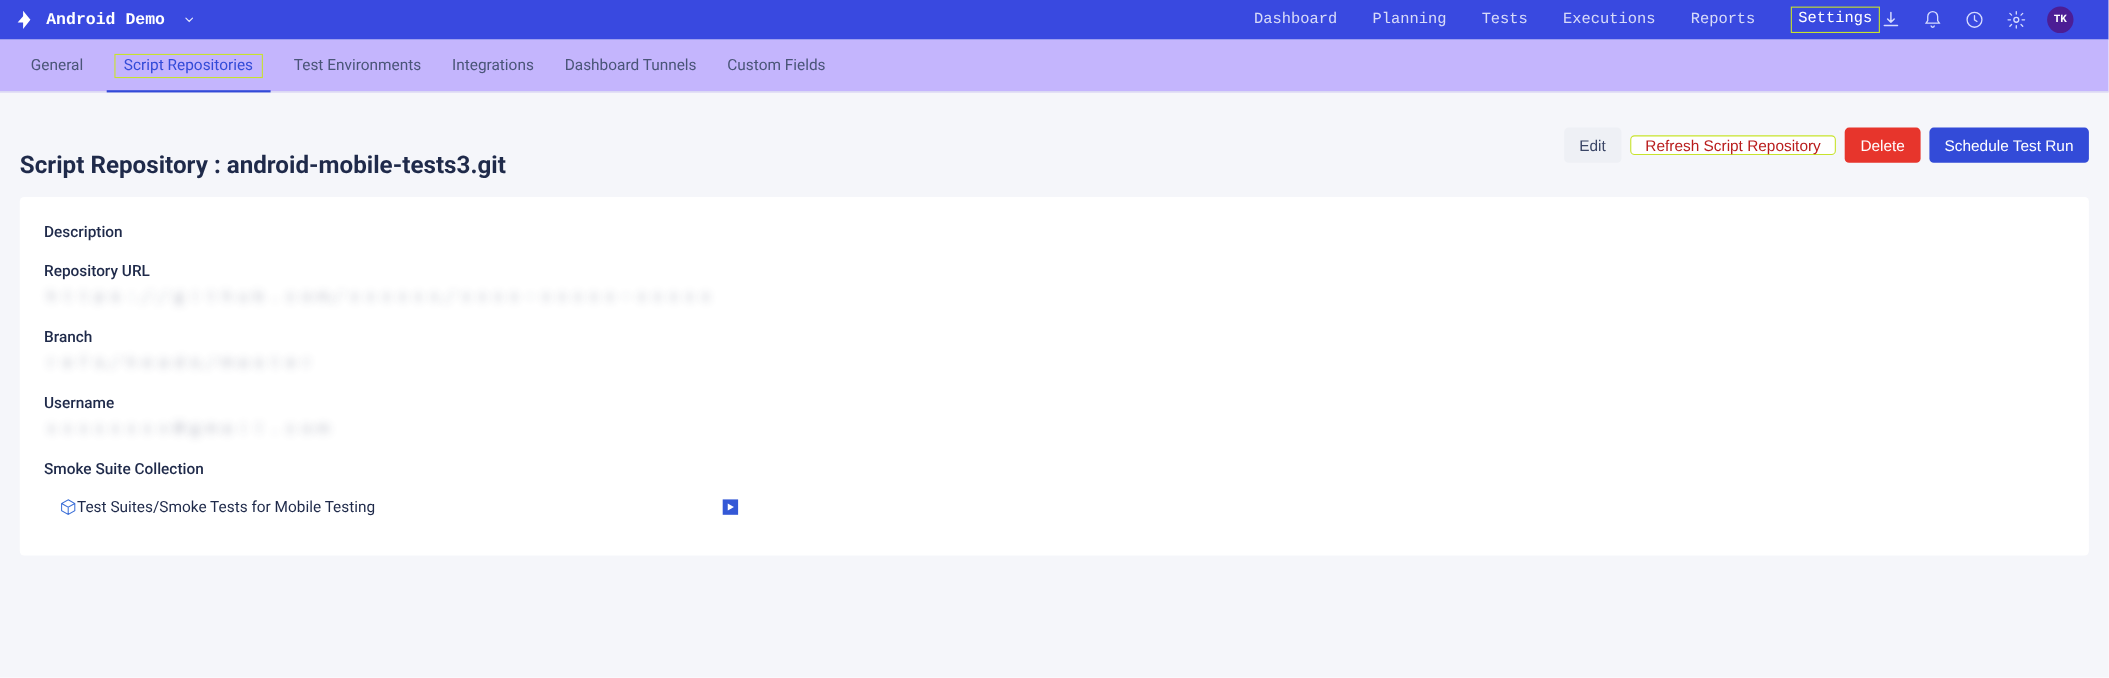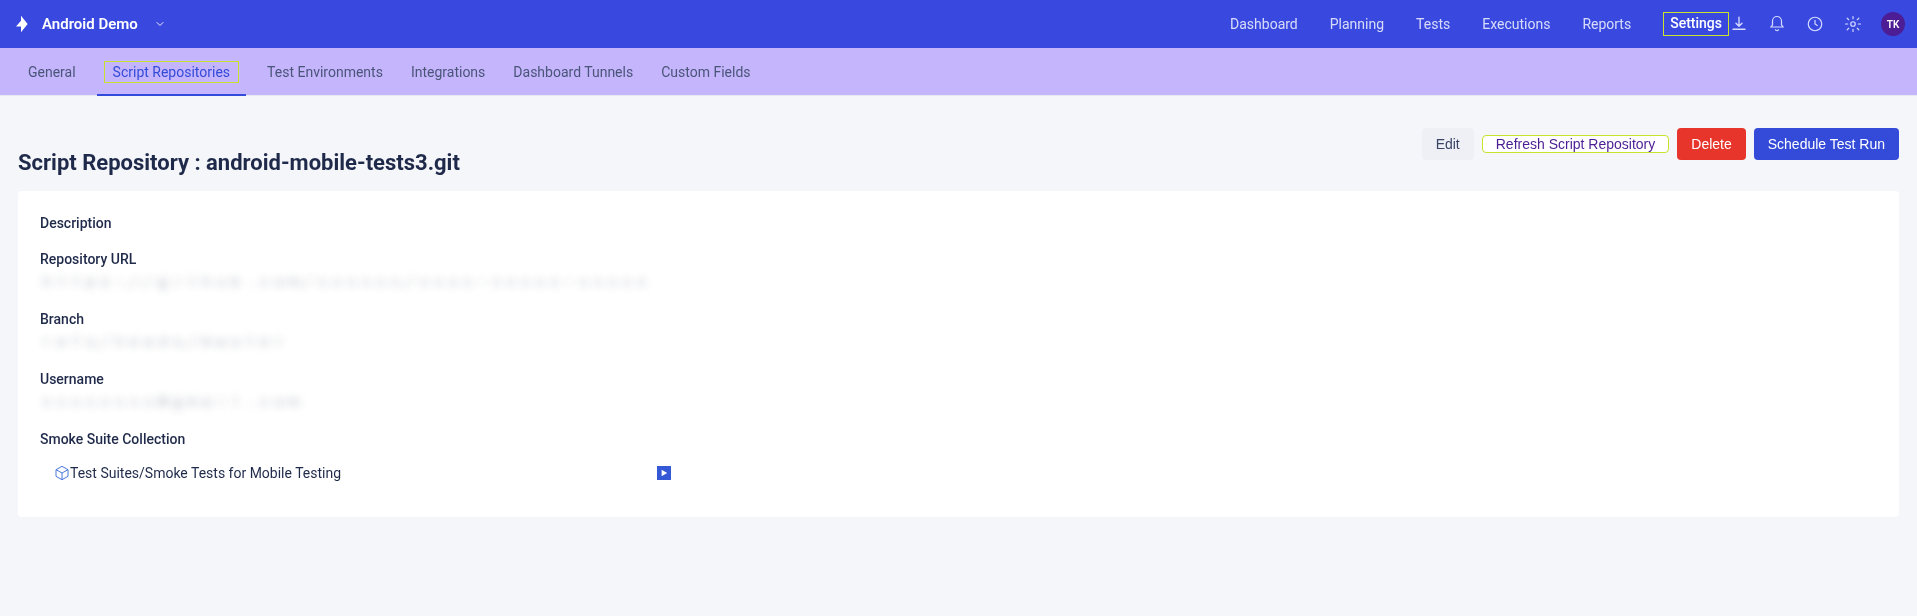--- a/index.html
+++ b/index.html
@@ -6,25 +6,26 @@
   body {
     font-family: -apple-system, BlinkMacSystemFont, "Segoe UI", Roboto, Helvetica, Arial, sans-serif;
     background: #f5f6fa;
     color: #1f2a4a;
     font-size: 14px;
   }
 
   
   .top-nav {
     background: #3949e0;
-    height: 48px;
-    display: flex;
-    align-items: center;
-    padding: 0 12px 0 10px;
+    height: 36px;
+    display: flex;
+    align-items: center;
+    padding: 0 32px 0 10px;
     color: #fff;
+    font-family: Liberation Mono, monospace;
   }
   .logo-block {
     display: flex;
     align-items: center;
     gap: 10px;
     margin-right: 30px;
   }
   .logo-icon {
     width: 22px; height: 22px;
     display: flex; align-items: center; justify-content: center;
@@ -125,21 +126,21 @@
     padding: 8px 14px;
     border-radius: 4px;
     font-size: 14px;
     cursor: pointer;
     border: none;
     font-weight: 500;
   }
   .btn-plain { background: #eef0f5; color: #3a4566; }
   .btn-outline-highlight {
     background: #fff;
-    color: #4c1d95;
+    color: #b91c1c;
     border: 1.5px solid #c7e32c;
     padding: 0 13px;
   }
   .btn-danger { background: #e7352c; color: #fff; }
   .btn-primary { background: #334bd8; color: #fff; }
 
   
   .card {
     background: #fff;
     margin: 0 18px 18px 18px;

